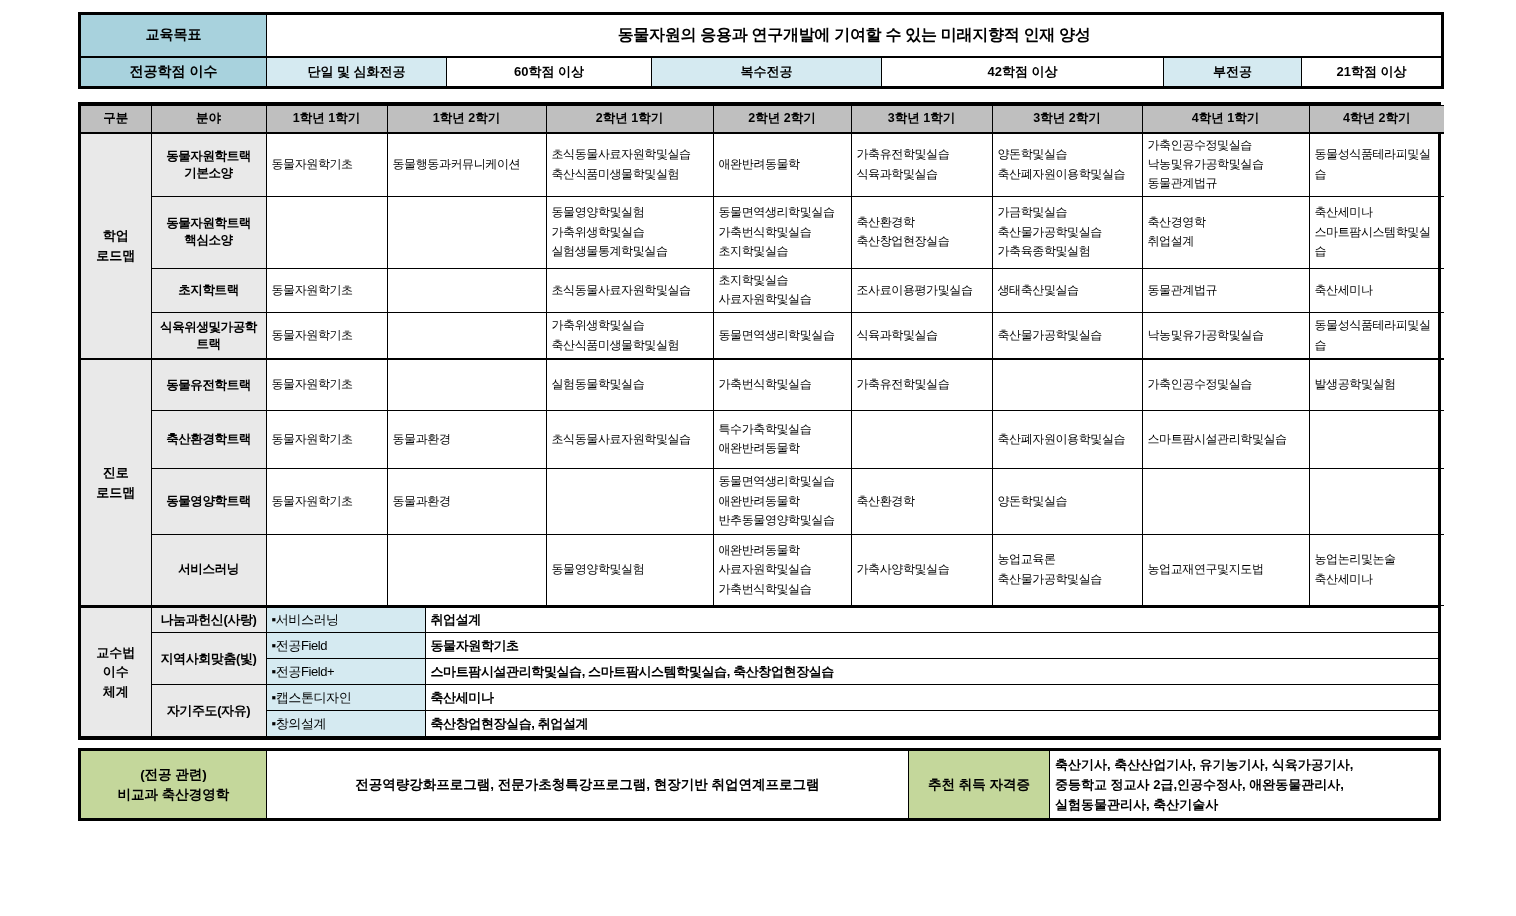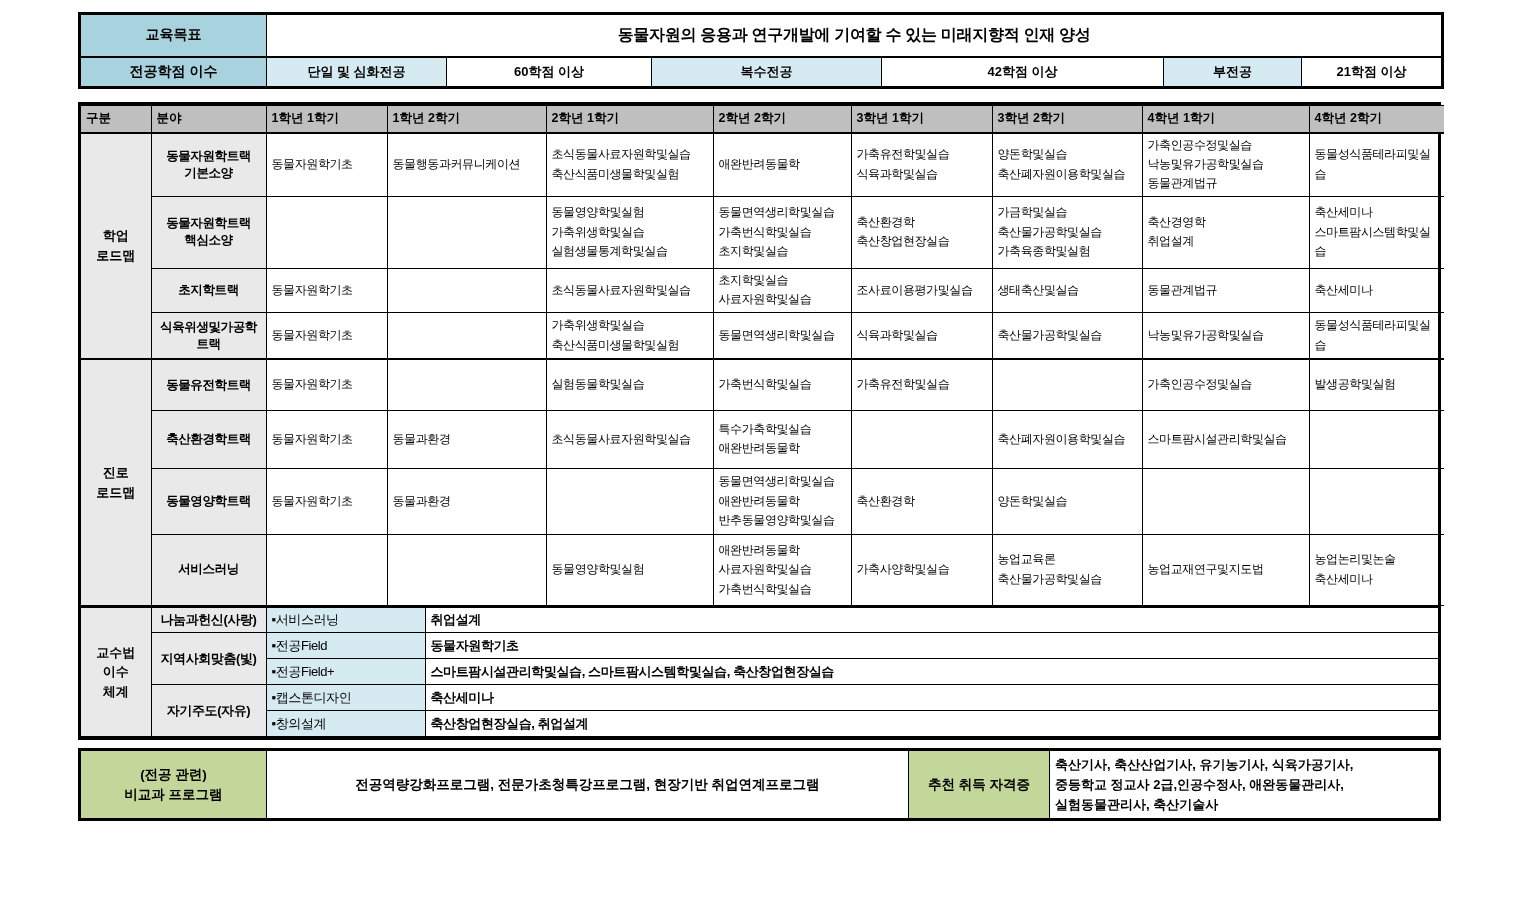--- a/index.html
+++ b/index.html
@@ -42,21 +42,21 @@
   .tbl-liberal td { text-align: center; font-weight: bold; }
   .lbl-green { background: #c4d79b; font-size: 13px; }
   .row-liberal { height: 38px; }
   .liberal-val { font-size: 13px; }
   
   .main-wrap { margin-top: 13px; border: 3px solid #000; width: 1363px; }
   .main-wrap table { width: 100%; }
   .main-wrap table td:first-child { border-left: none; }
   .main-wrap table td:last-child  { border-right: none; }
   .hdr td {
-    background: #bfbfbf; font-weight: bold;
+    background: #bfbfbf; text-align: center; font-weight: bold;
     font-size: 12.5px; height: 27px; border-bottom: 2px solid #000;
   }
   .gubun {
     background: #e9e9e9; text-align: center; font-weight: bold;
     font-size: 13px; line-height: 1.5;
   }
   .field {
     background: #e9e9e9; text-align: center; font-weight: bold;
     font-size: 12.5px; line-height: 1.35; letter-spacing: -0.4px;
   }
@@ -300,21 +300,21 @@
   <table class="tbl-bottom outer-thick">
     <colgroup>
       <col style="width:187px">
         <col style="width:642px">
         <col style="width:141px">
         <col>
     </colgroup>
     <tbody>
         <tr class="row-bottom">
       <td class="lbl-green bottom-label pre">(전공 관련)
-비교과 프로그램</td>
+비교과 축산경영학</td>
       <td class="bottom-programs">전공역량강화프로그램, 전문가초청특강프로그램, 현장기반 취업연계프로그램</td>
       <td class="lbl-green bottom-label">추천 취득 자격증</td>
       <td class="bottom-certs pre">축산기사, 축산산업기사, 유기농기사, 식육가공기사,
 중등학교 정교사 2급,인공수정사, 애완동물관리사,
 실험동물관리사, 축산기술사</td>
     </tr>
   </tbody>
     </table>
 
 </div>

